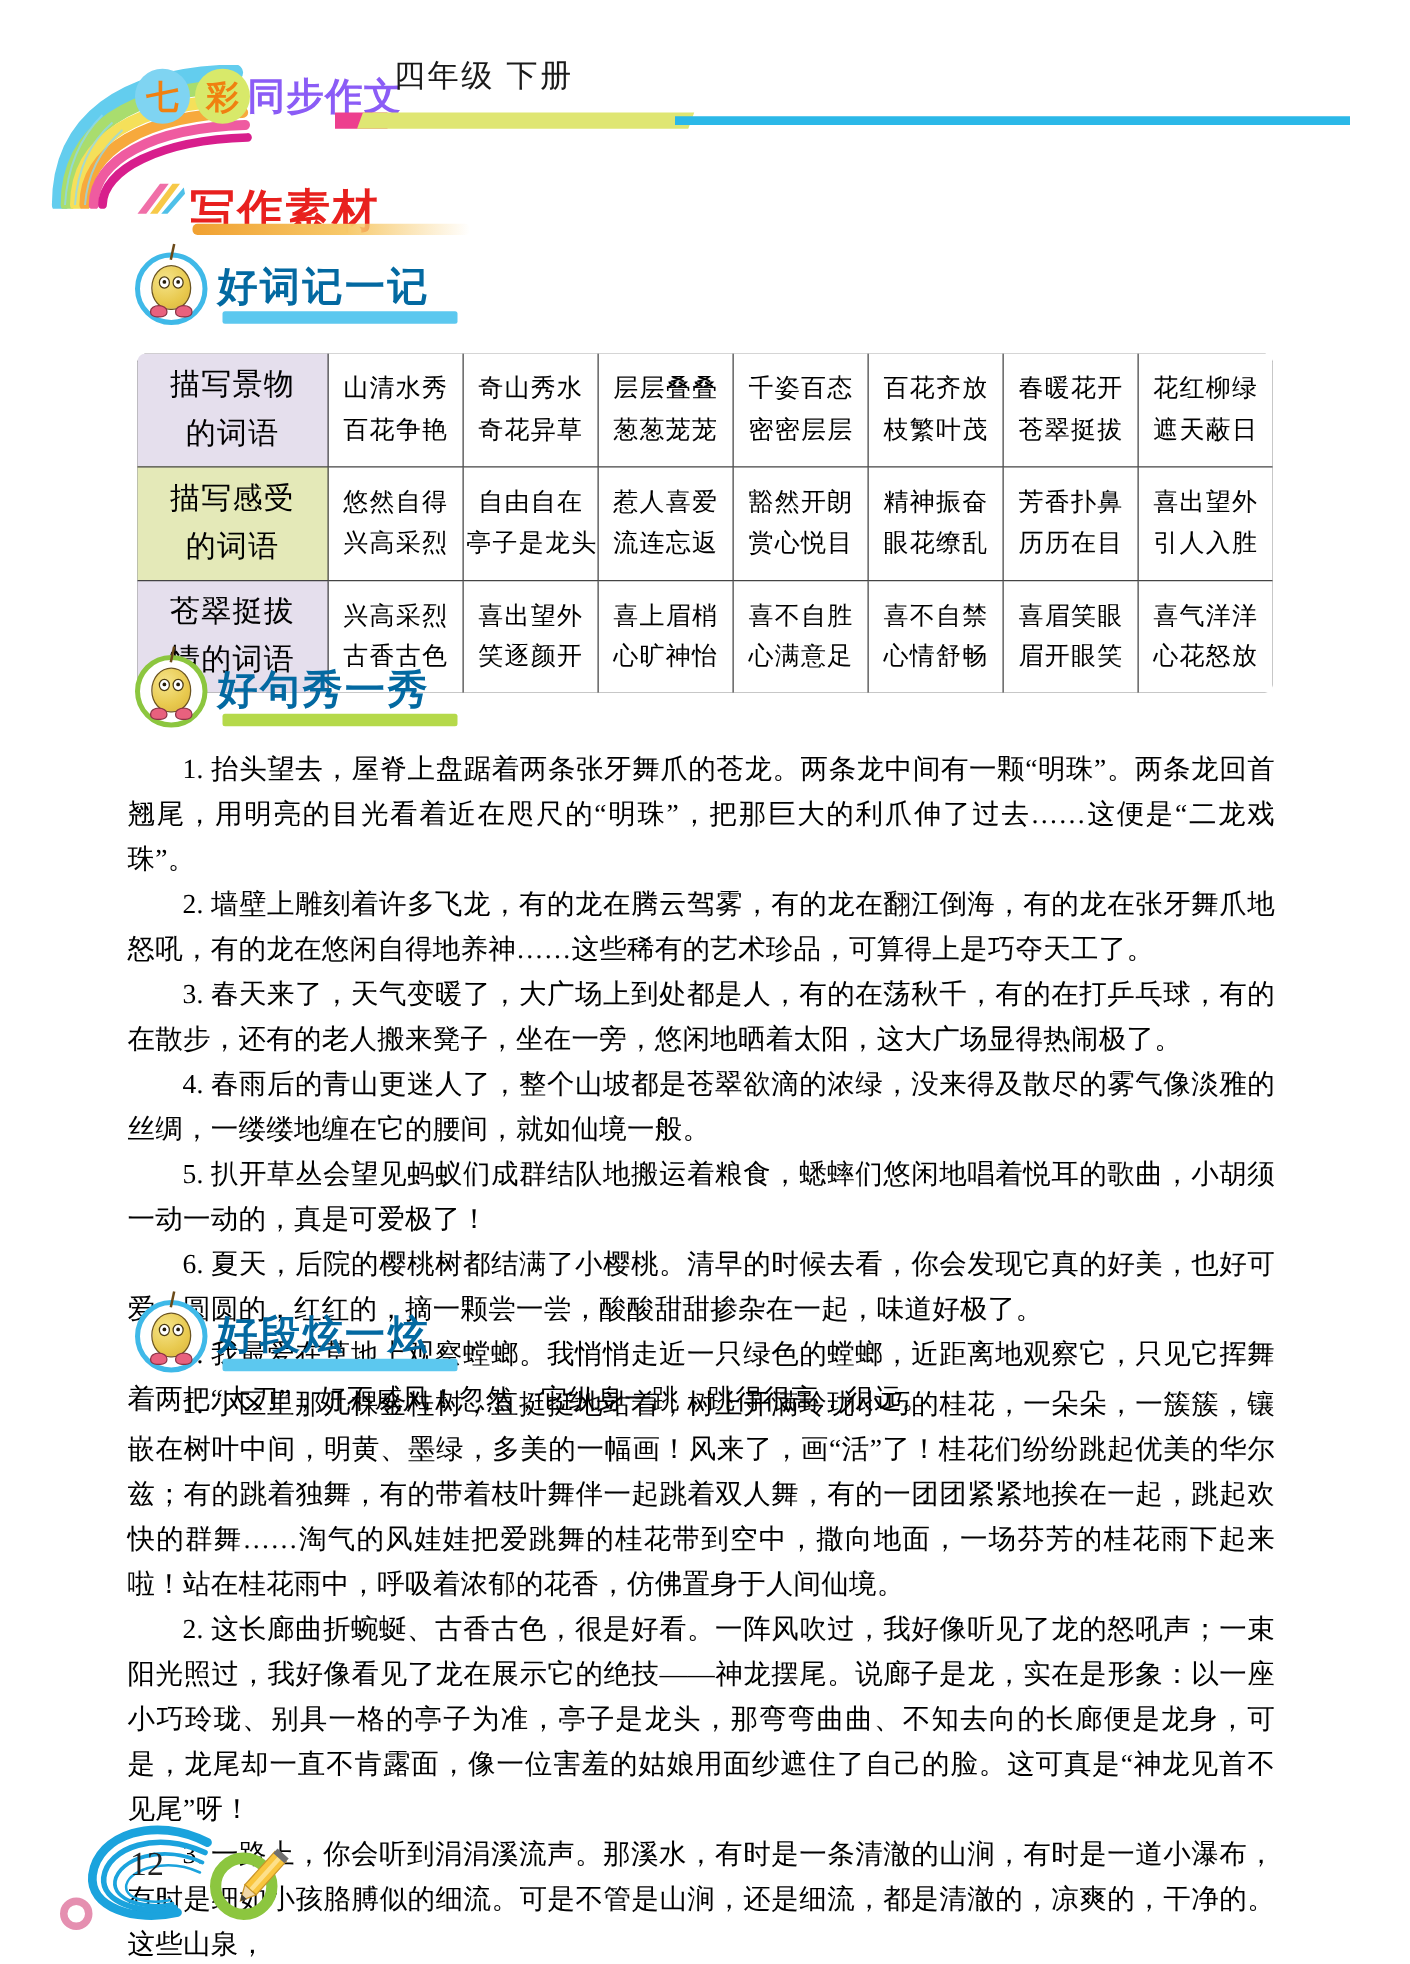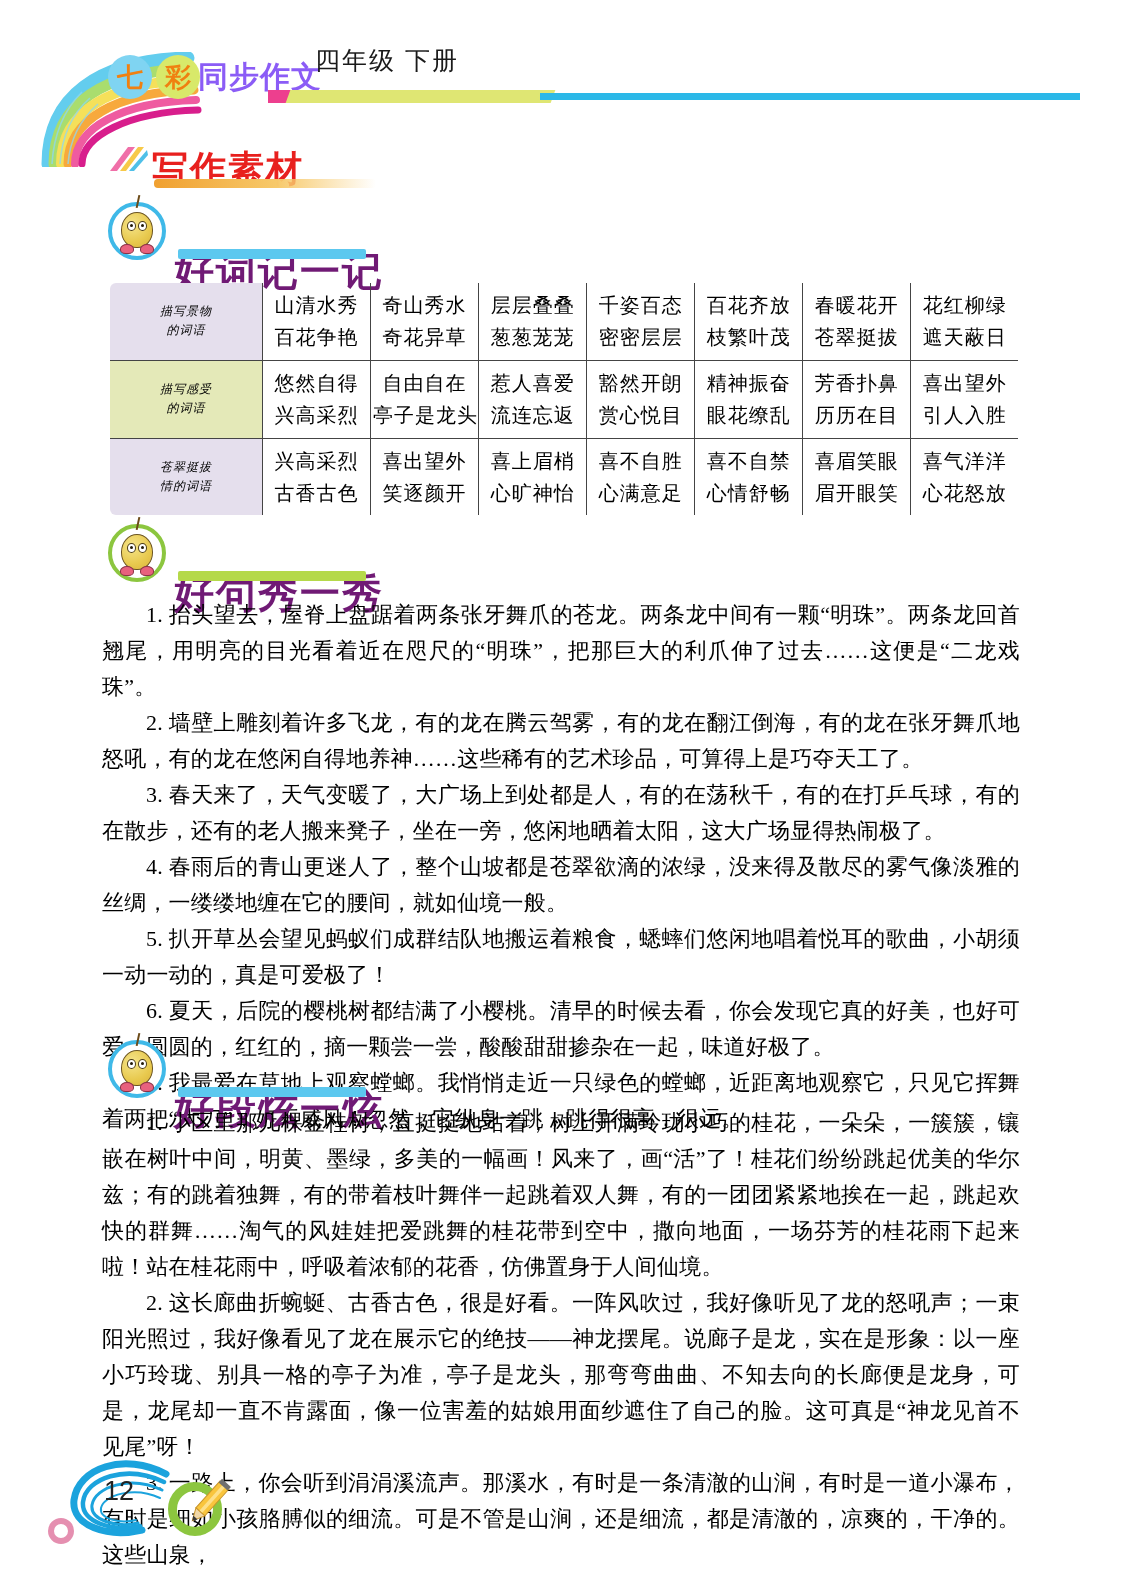--- a/index.html
+++ b/index.html
@@ -203,24 +203,23 @@
     border-radius: 50% 50% 40% 40%;
   }
   .sub .m-foot.l { left: -2px; }
   .sub .m-foot.r { right: -2px; }
   .sub .sub-title {
     position: absolute;
     left: 66px;
     top: 6px;
     font-family: "Liberation Sans", sans-serif;
     font-weight: bold;
-    font-size: 40px;
-    color: #701a75;
+    font-size: 32px;
+    color: #0369a1;
     letter-spacing: 2px;
-    margin-top: 36px;
   }
   .sub .sub-underline {
     position: absolute;
     left: 70px;
     top: 47px;
     width: 188px;
     height: 10px;
     background: #5cc8ef;
     border-radius: 2px;
   }
@@ -247,23 +246,22 @@
     vertical-align: middle;
     font-family: "Liberation Serif", "DejaVu Serif", serif;
     font-size: 20px;
     line-height: 1.62;
     padding: 6px 2px;
     color: #000;
     letter-spacing: 1px;
   }
   table.vocab td.cat {
     width: 148px;
-    font-size: 12px;
+    font-size: 24px;
     letter-spacing: 1px;
-    font-style: italic;
   }
   table.vocab td.cat.lav { background: #e5dfed; }
   table.vocab td.cat.olive { background: #e4e9b8; }
   .cell-line { display: block; white-space: nowrap; }
 
   
   .body-block {
     position: absolute;
     width: 918px;
     left: 102px;
@@ -292,21 +290,21 @@
     position: absolute;
     left: 18px;
     top: 6px;
     width: 128px;
     height: 80px;
   }
   .page-number {
     position: absolute;
     left: 58px;
     top: 24px;
-    font-family: Liberation Sans, sans-serif;
+    font-family: Liberation Serif, serif;
     font-size: 27px;
     color: #222;
     text-align: right;
   }
   .footer-ring {
     position: absolute;
     left: 122px;
     top: 30px;
     width: 54px;
     height: 54px;

